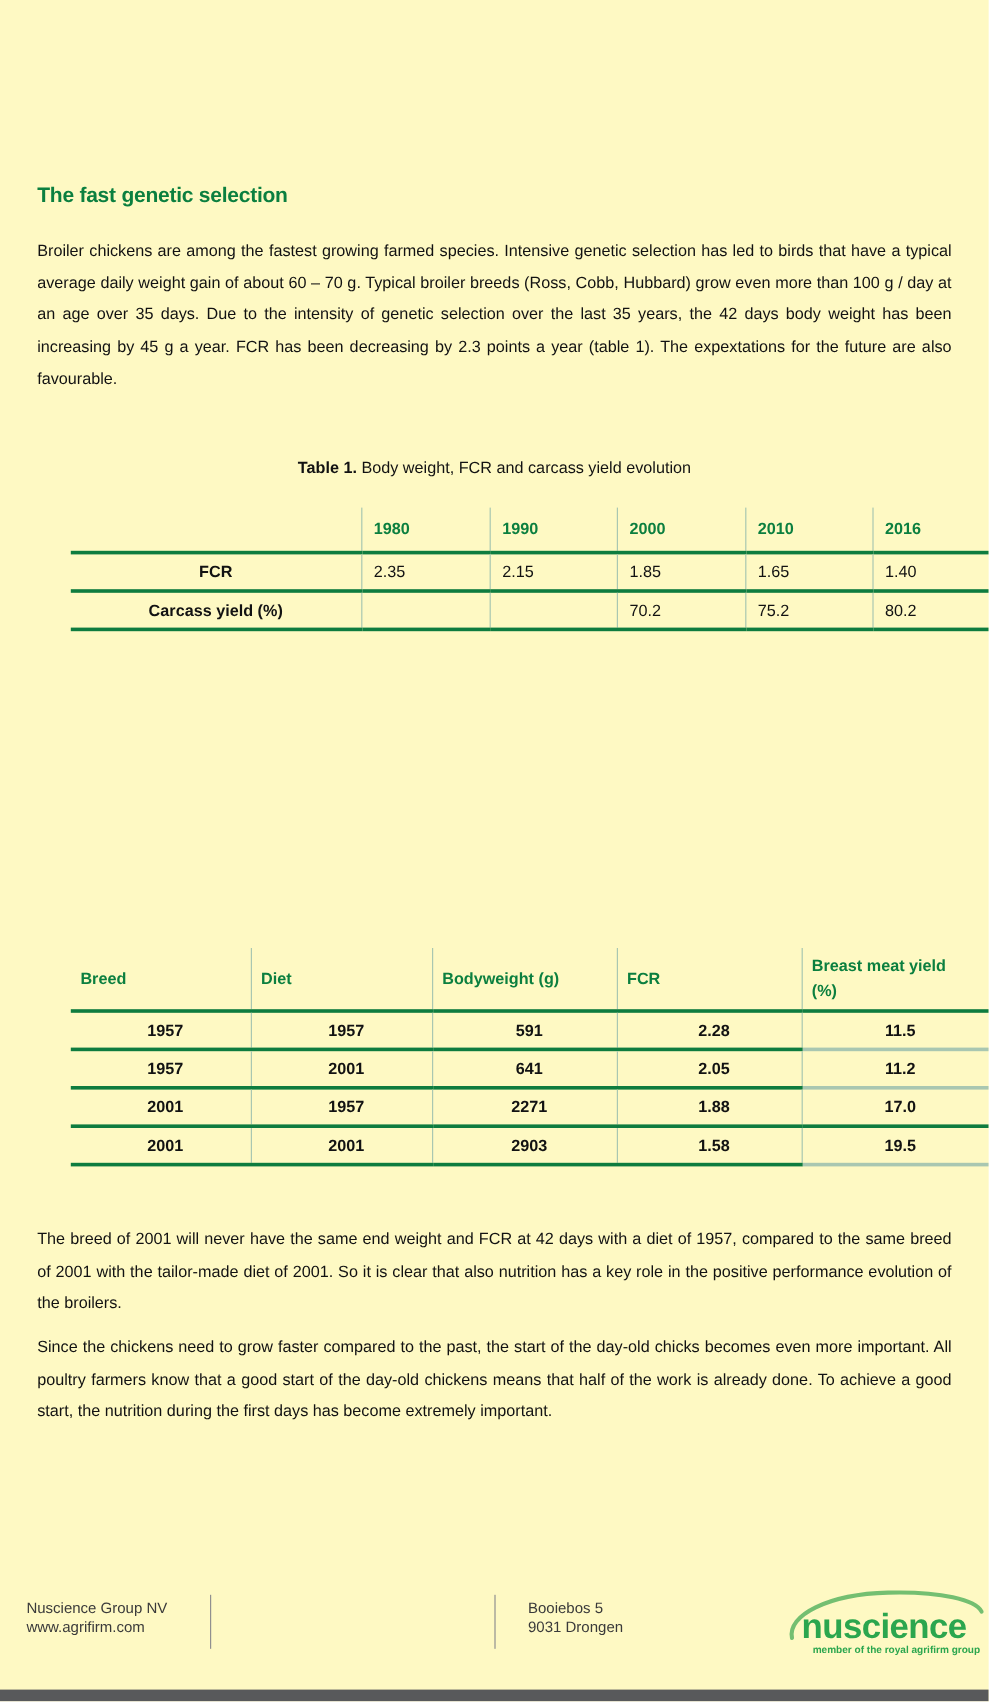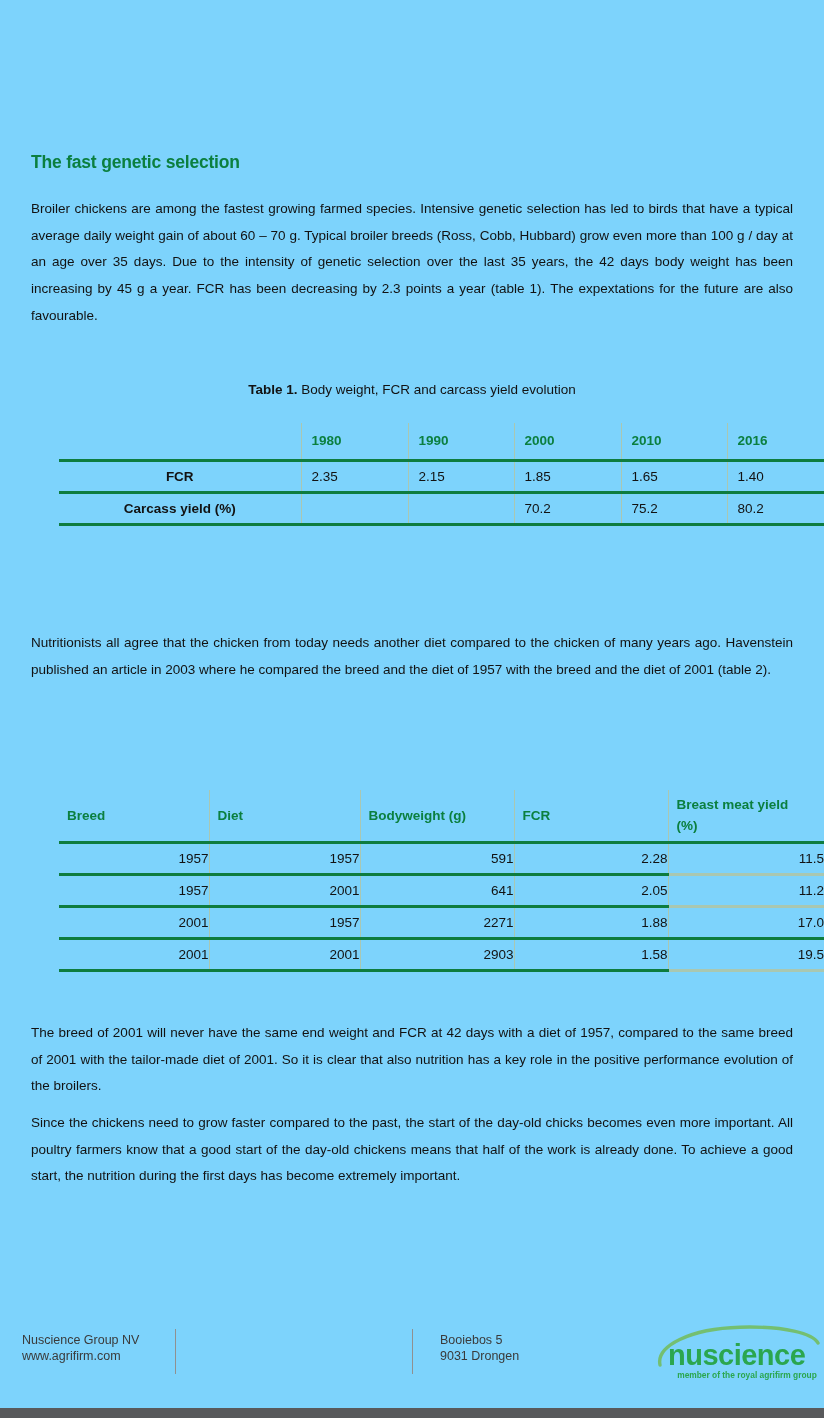--- a/index.html
+++ b/index.html
@@ -8,21 +8,21 @@
     --line-light:#A9C7B1;
     --logo-green:#2BA64E;
     --swoosh:#74BF71;
     --bar:#58595B;
     --ink:#121212;
     --footer-ink:#3A3A3A;
   }
   *{margin:0;padding:0;box-sizing:border-box;}
   html,body{background:#fff;}
   body{font-family:"Liberation Sans",sans-serif;color:var(--ink);}
-  .page{position:relative;width:824px;height:1418px;background:#7dd3fc;overflow:hidden;}
+  .page{position:relative;width:824px;height:1418px;background:#fef9c3;overflow:hidden;}
 
   .heading{position:absolute;left:31px;top:152px;font-size:17.5px;font-weight:bold;color:var(--green);letter-spacing:-0.2px;}
 
   .para{position:absolute;left:31px;width:762px;font-size:13.5px;line-height:26.7px;text-align:justify;color:var(--ink);}
   .p1{top:196px;}
   .p2{top:630px;}
   .p3{top:1020px;}
   .p4{top:1110px;}
 
   .caption{position:absolute;left:31px;width:762px;text-align:center;font-size:13.5px;color:var(--ink);}
@@ -39,21 +39,21 @@
 
   .t1 thead tr{height:37px;}
   .t1 tbody tr{height:32px;}
   .t1 thead th{color:var(--green);font-weight:bold;text-align:left;padding-left:10px;border-bottom:3px solid var(--line-dark);}
   .t1 tbody td{padding-left:10px;text-align:left;border-bottom:3px solid var(--line-dark);}
   .t1 tbody td.rowlabel{font-weight:bold;text-align:center;padding-left:0;}
 
   .t2 thead tr{height:52px;}
   .t2 tbody tr{height:32px;}
   .t2 thead th{color:var(--green);font-weight:bold;text-align:left;padding:0 14px 0 8px;border-bottom:3px solid var(--line-dark);line-height:21px;}
-  .t2 tbody td{padding-left:8px;text-align:right;border-bottom:3px solid var(--line-dark);}
+  .t2 tbody td{padding-left:8px;text-align:center;border-bottom:3px solid var(--line-dark);font-weight:bold;}
 
   td.lt{border-bottom-color:var(--line-light) !important;}
 
   .footer-col{position:absolute;font-size:12.5px;line-height:16px;color:var(--footer-ink);}
   .fc1{left:10px;top:1332px;margin-left:12px;}
   .fc2{left:200px;top:1332px;}
   .fc3{left:440px;top:1332px;}
   .fdiv{position:absolute;top:1329px;width:1px;height:45px;background:#909090;}
   .fd1{left:175px;}
   .fd2{left:412px;}
@@ -108,21 +108,20 @@
         <td class="rowlabel">Carcass yield (%)</td>
         <td></td>
         <td></td>
         <td>70.2</td>
         <td>75.2</td>
         <td>80.2</td>
       </tr>
     </tbody>
   </table>
 
-  <p class="para p2">Nutritionists all agree that the chicken from today needs another diet compared to the chicken of many years ago. Havenstein published an article in 2003 where he compared the breed and the diet of 1957 with the breed and the diet of 2001 (table 2).</p>
 
 
   <table class="t2">
     <colgroup>
       <col style="width:150px">
         <col style="width:151px">
         <col style="width:154px">
       <col style="width:154px">
         <col style="width:156px">
     </colgroup>

